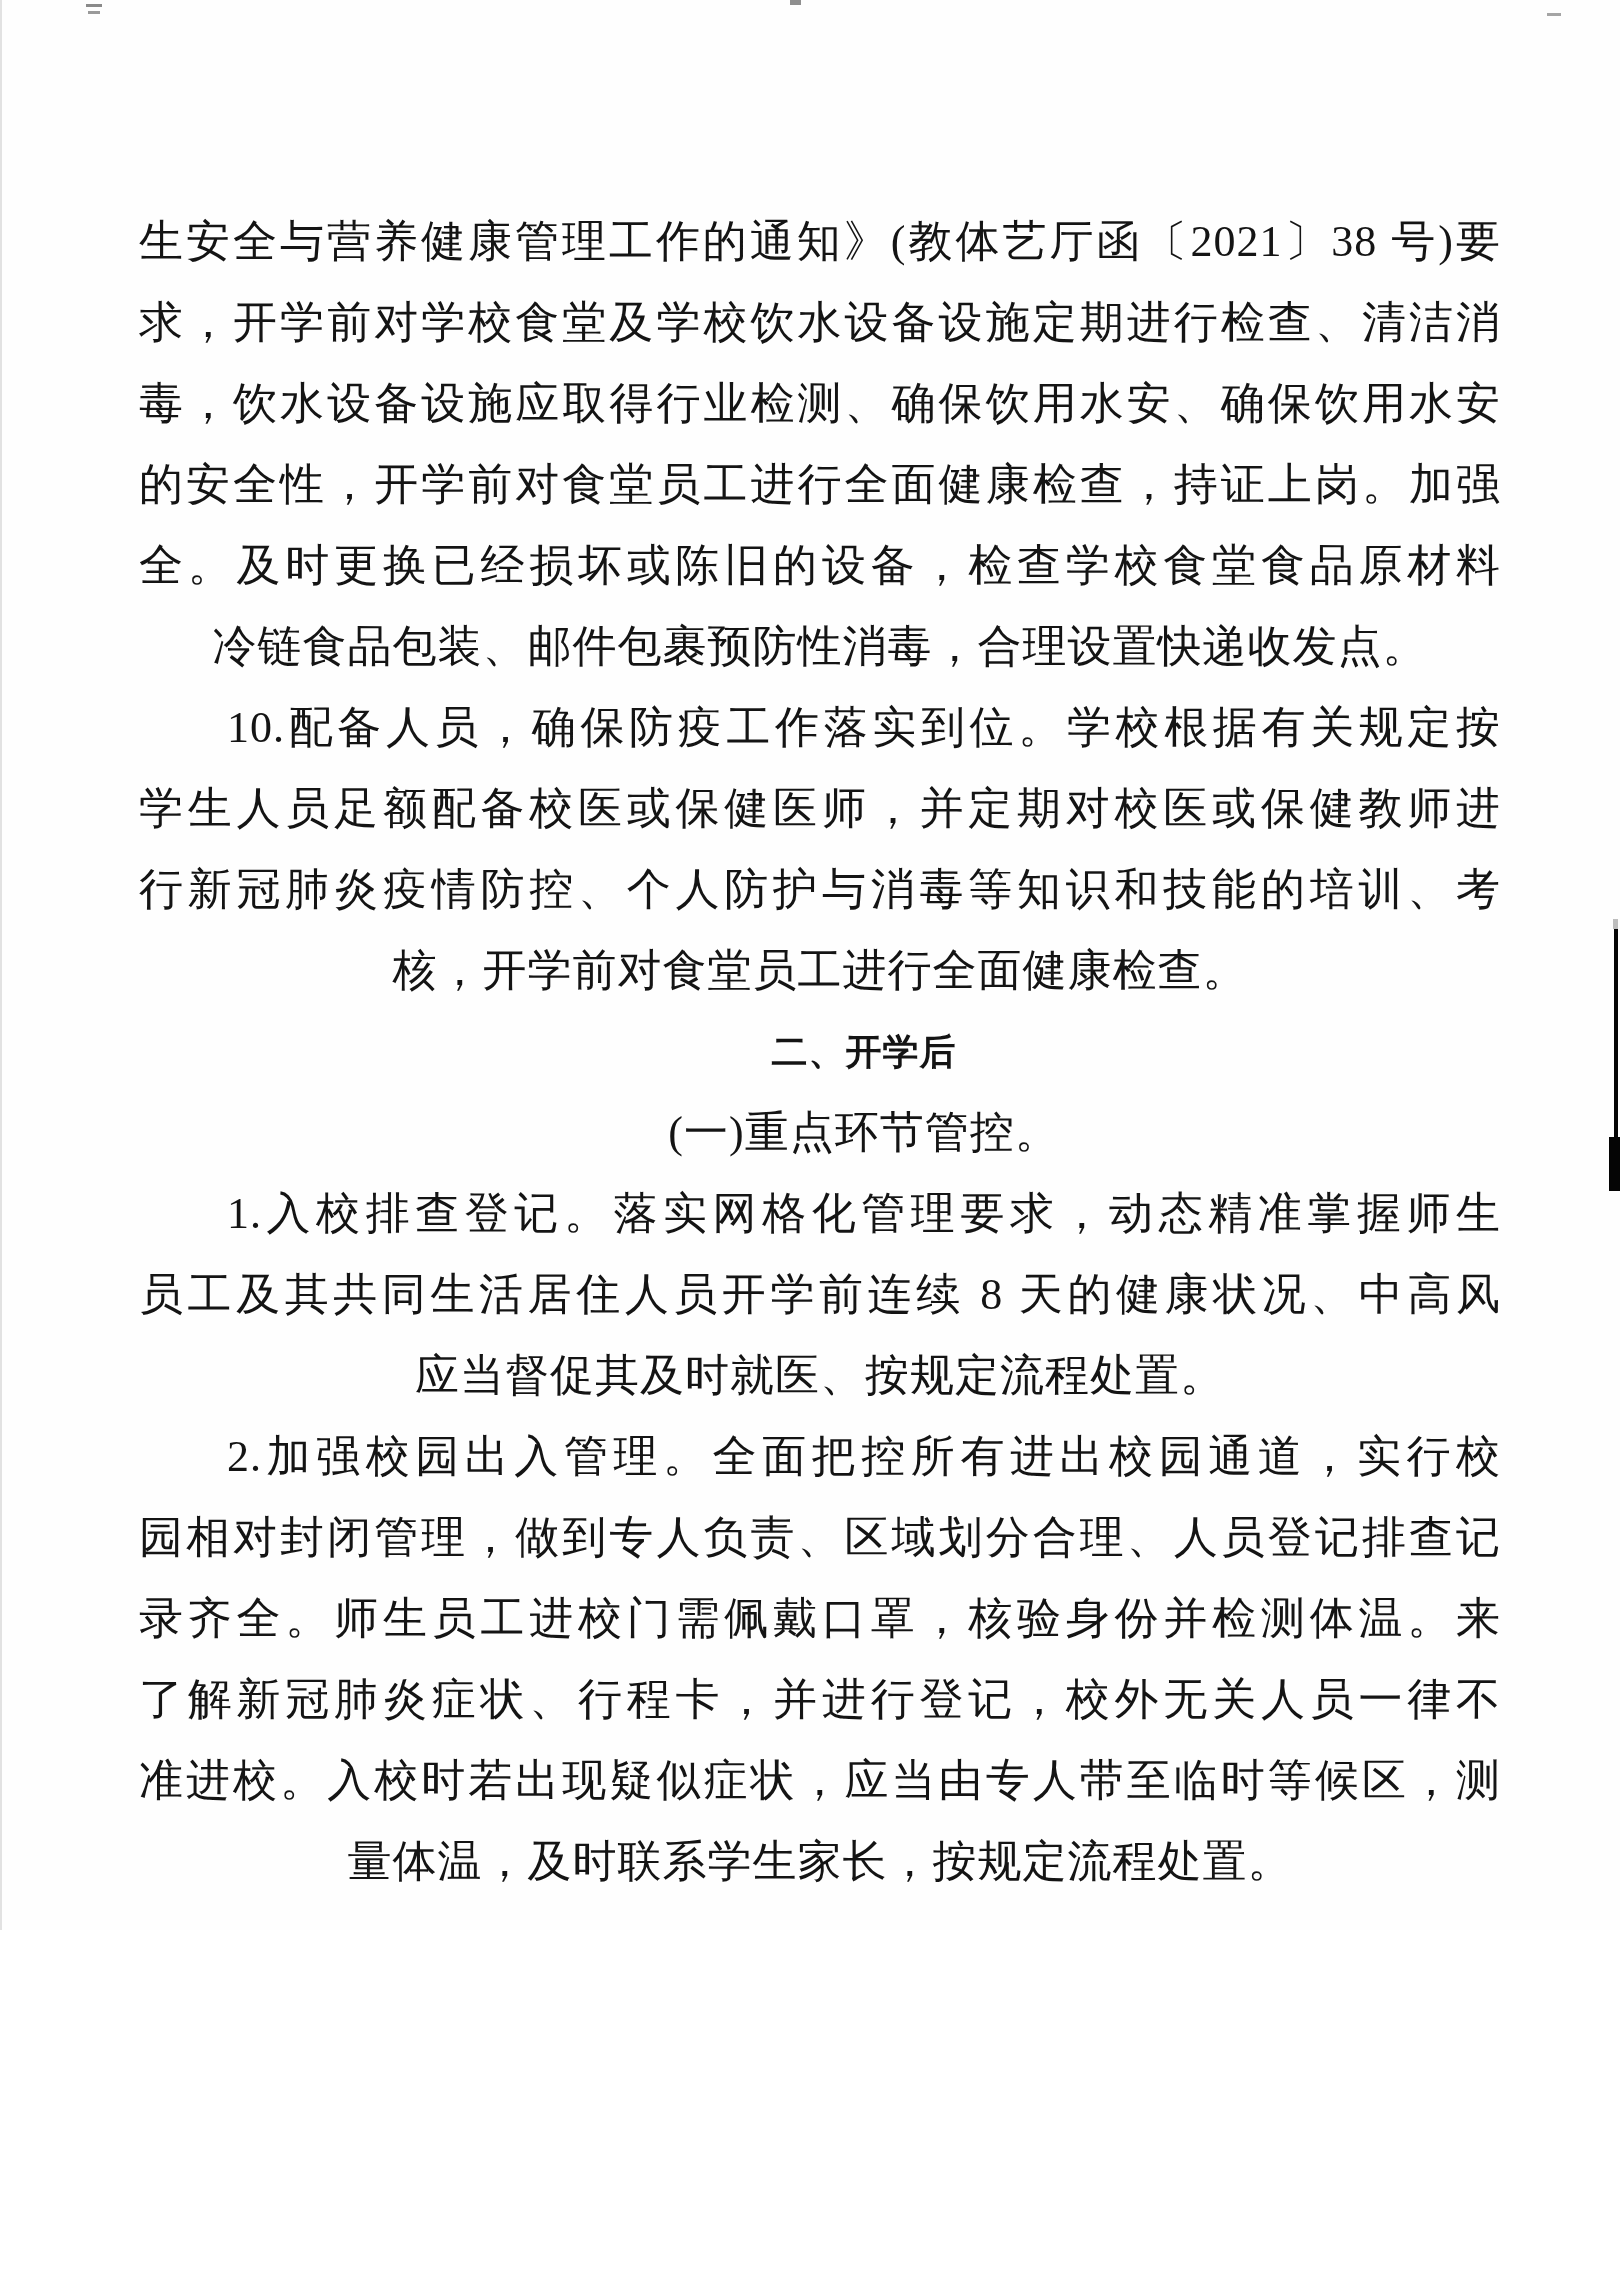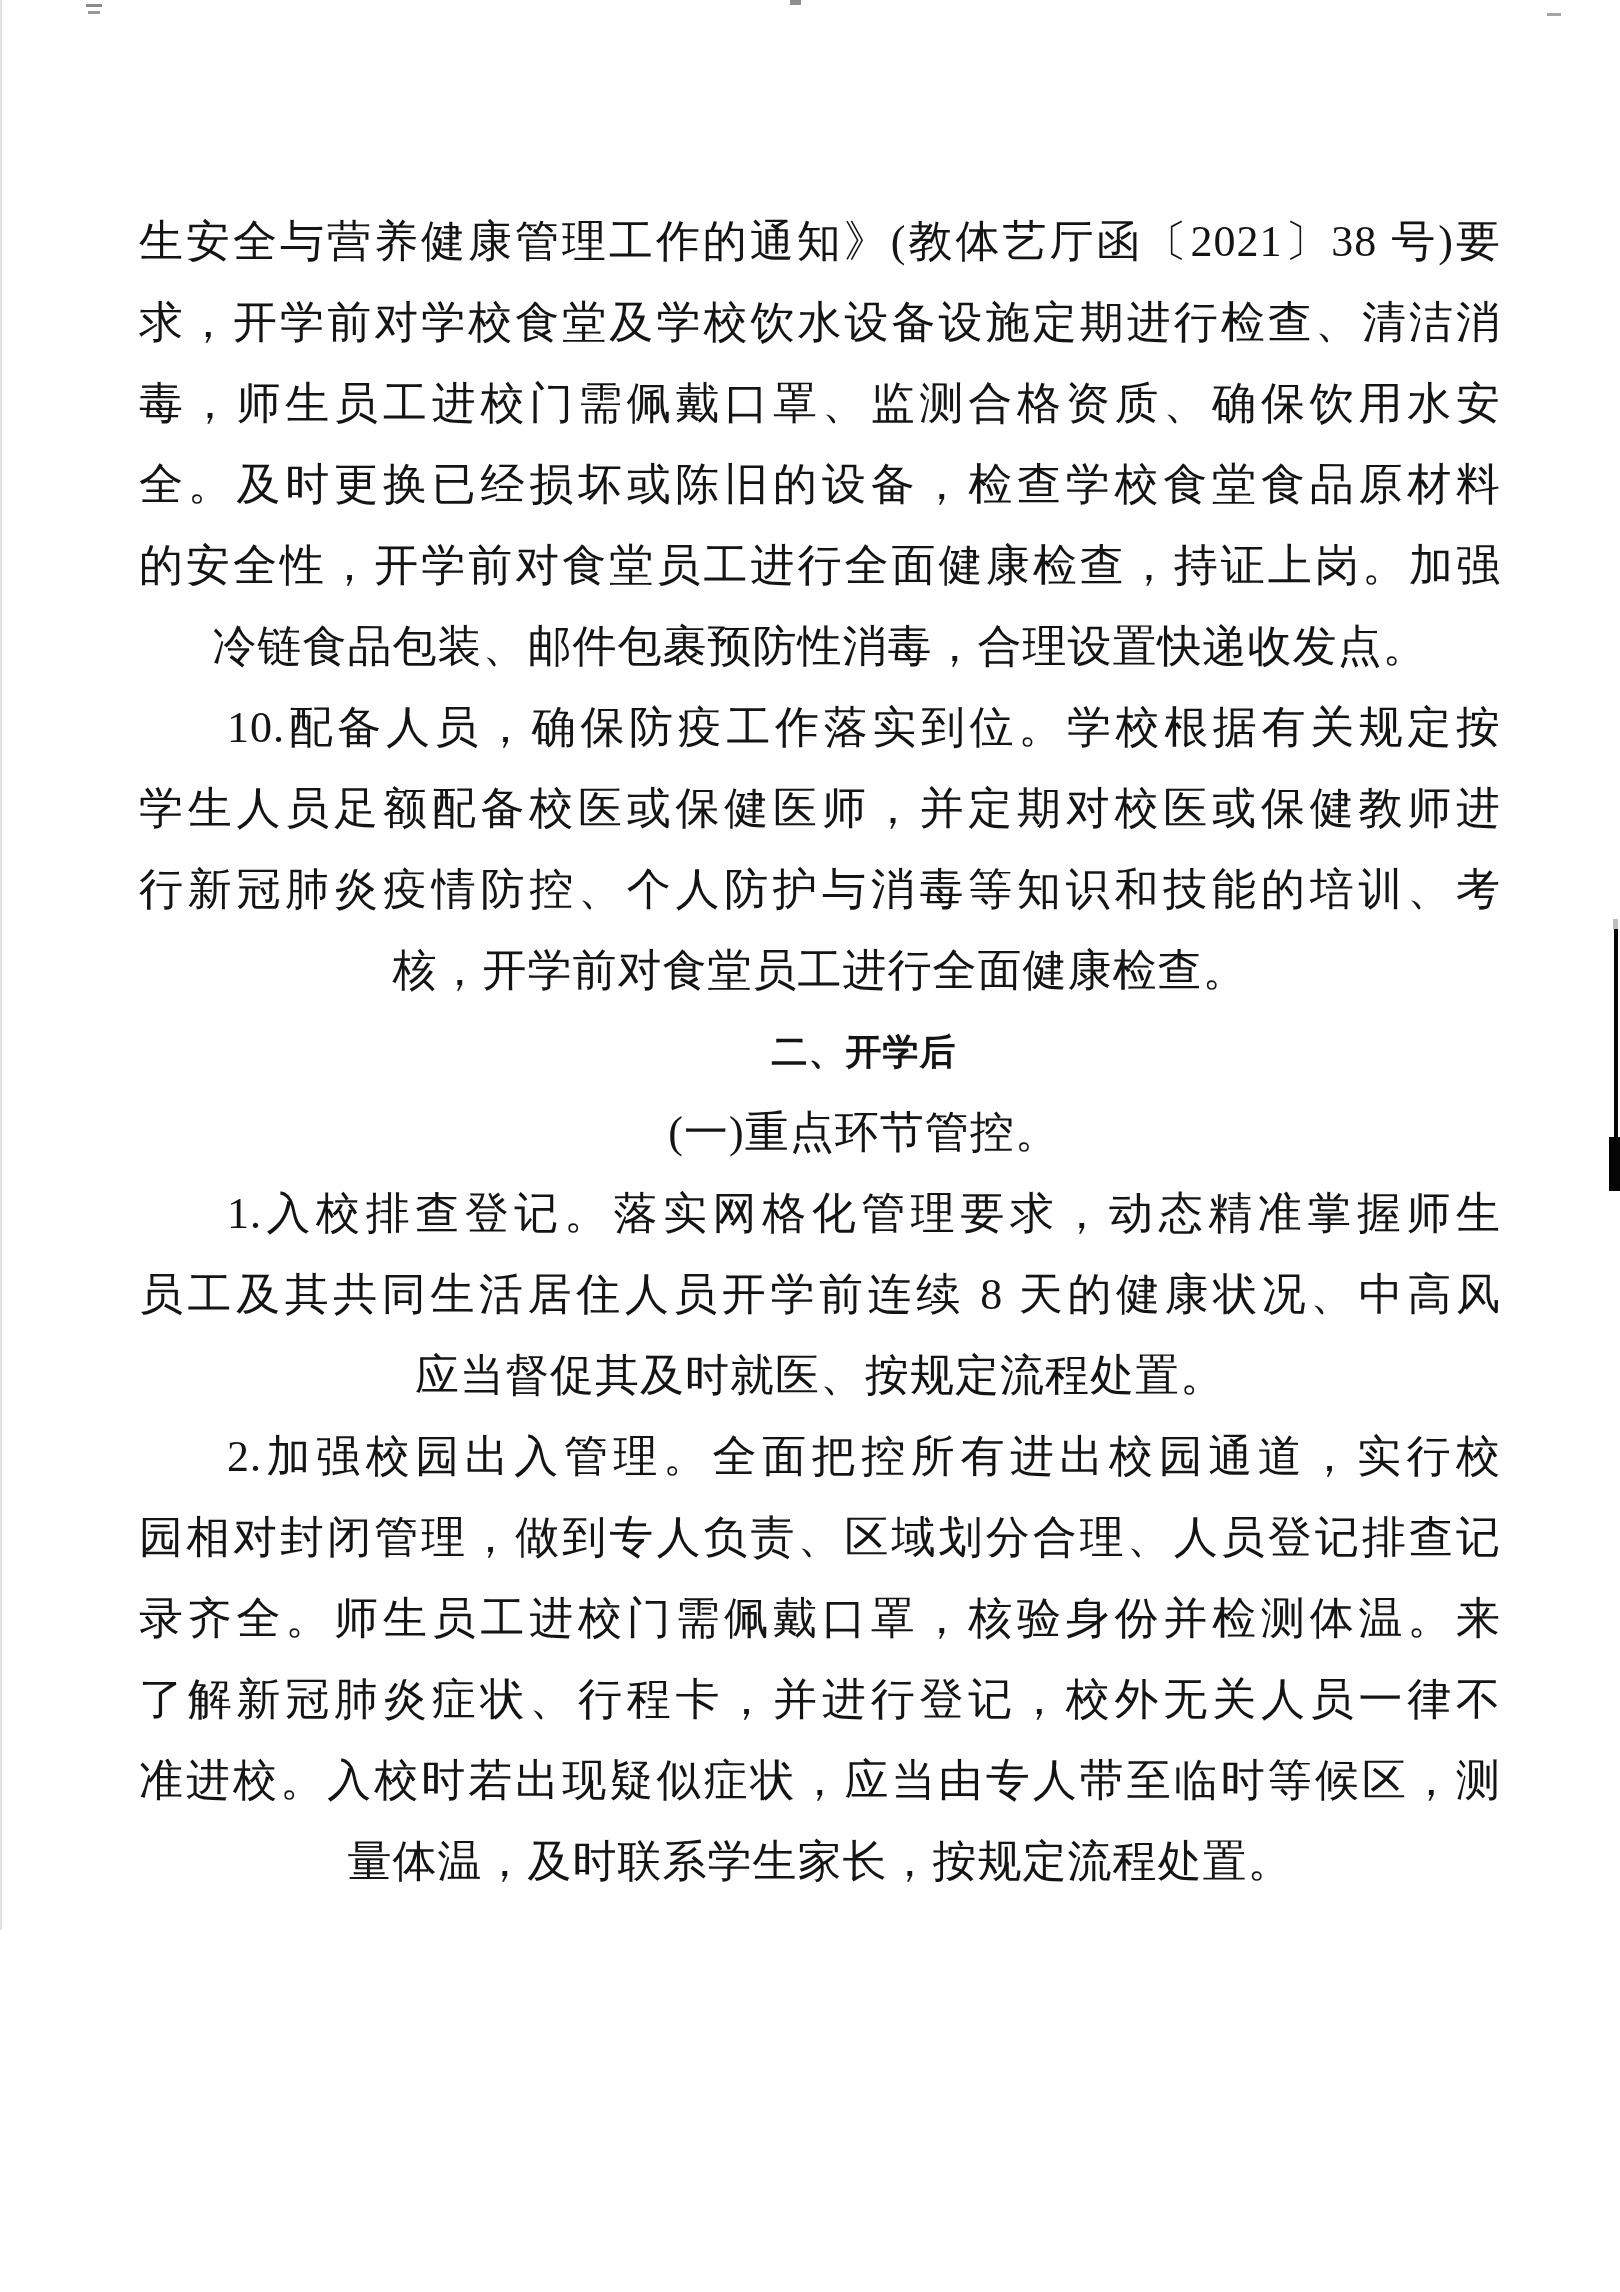--- a/index.html
+++ b/index.html
@@ -116,23 +116,23 @@
 </head>
 <body>
 
 <div class="page">
 
   <div class="left-edge"></div>
 
   <div class="textblock">
     <div class="line just">生安全与营养健康管理工作的通知》(教体艺厅函〔2021〕38 号)要</div>
     <div class="line just">求，开学前对学校食堂及学校饮水设备设施定期进行检查、清洁消</div>
-    <div class="line just">毒，师生员工进校门需佩戴口罩、监测合格资质、确保饮用水安</div>
+    <div class="line just">毒，饮水设备设施应取得行业检测、确保饮用水安、确保饮用水安</div>
+    <div class="line just">的安全性，开学前对食堂员工进行全面健康检查，持证上岗。加强</div>
     <div class="line just">全。及时更换已经损坏或陈旧的设备，检查学校食堂食品原材料</div>
-    <div class="line just">的安全性，开学前对食堂员工进行全面健康检查，持证上岗。加强</div>
     <div class="line">冷链食品包装、邮件包裹预防性消毒，合理设置快递收发点。</div>
     <div class="line just indent">10.配备人员，确保防疫工作落实到位。学校根据有关规定按</div>
     <div class="line just">学生人员足额配备校医或保健医师，并定期对校医或保健教师进</div>
     <div class="line just">行新冠肺炎疫情防控、个人防护与消毒等知识和技能的培训、考</div>
     <div class="line">核，开学前对食堂员工进行全面健康检查。</div>
     <div class="line indent heading">二、开学后</div>
     <div class="line indent">(一)重点环节管控。</div>
     <div class="line just indent">1.入校排查登记。落实网格化管理要求，动态精准掌握师生</div>
     <div class="line just">员工及其共同生活居住人员开学前连续 8 天的健康状况、中高风</div>
     <div class="line">应当督促其及时就医、按规定流程处置。</div>

